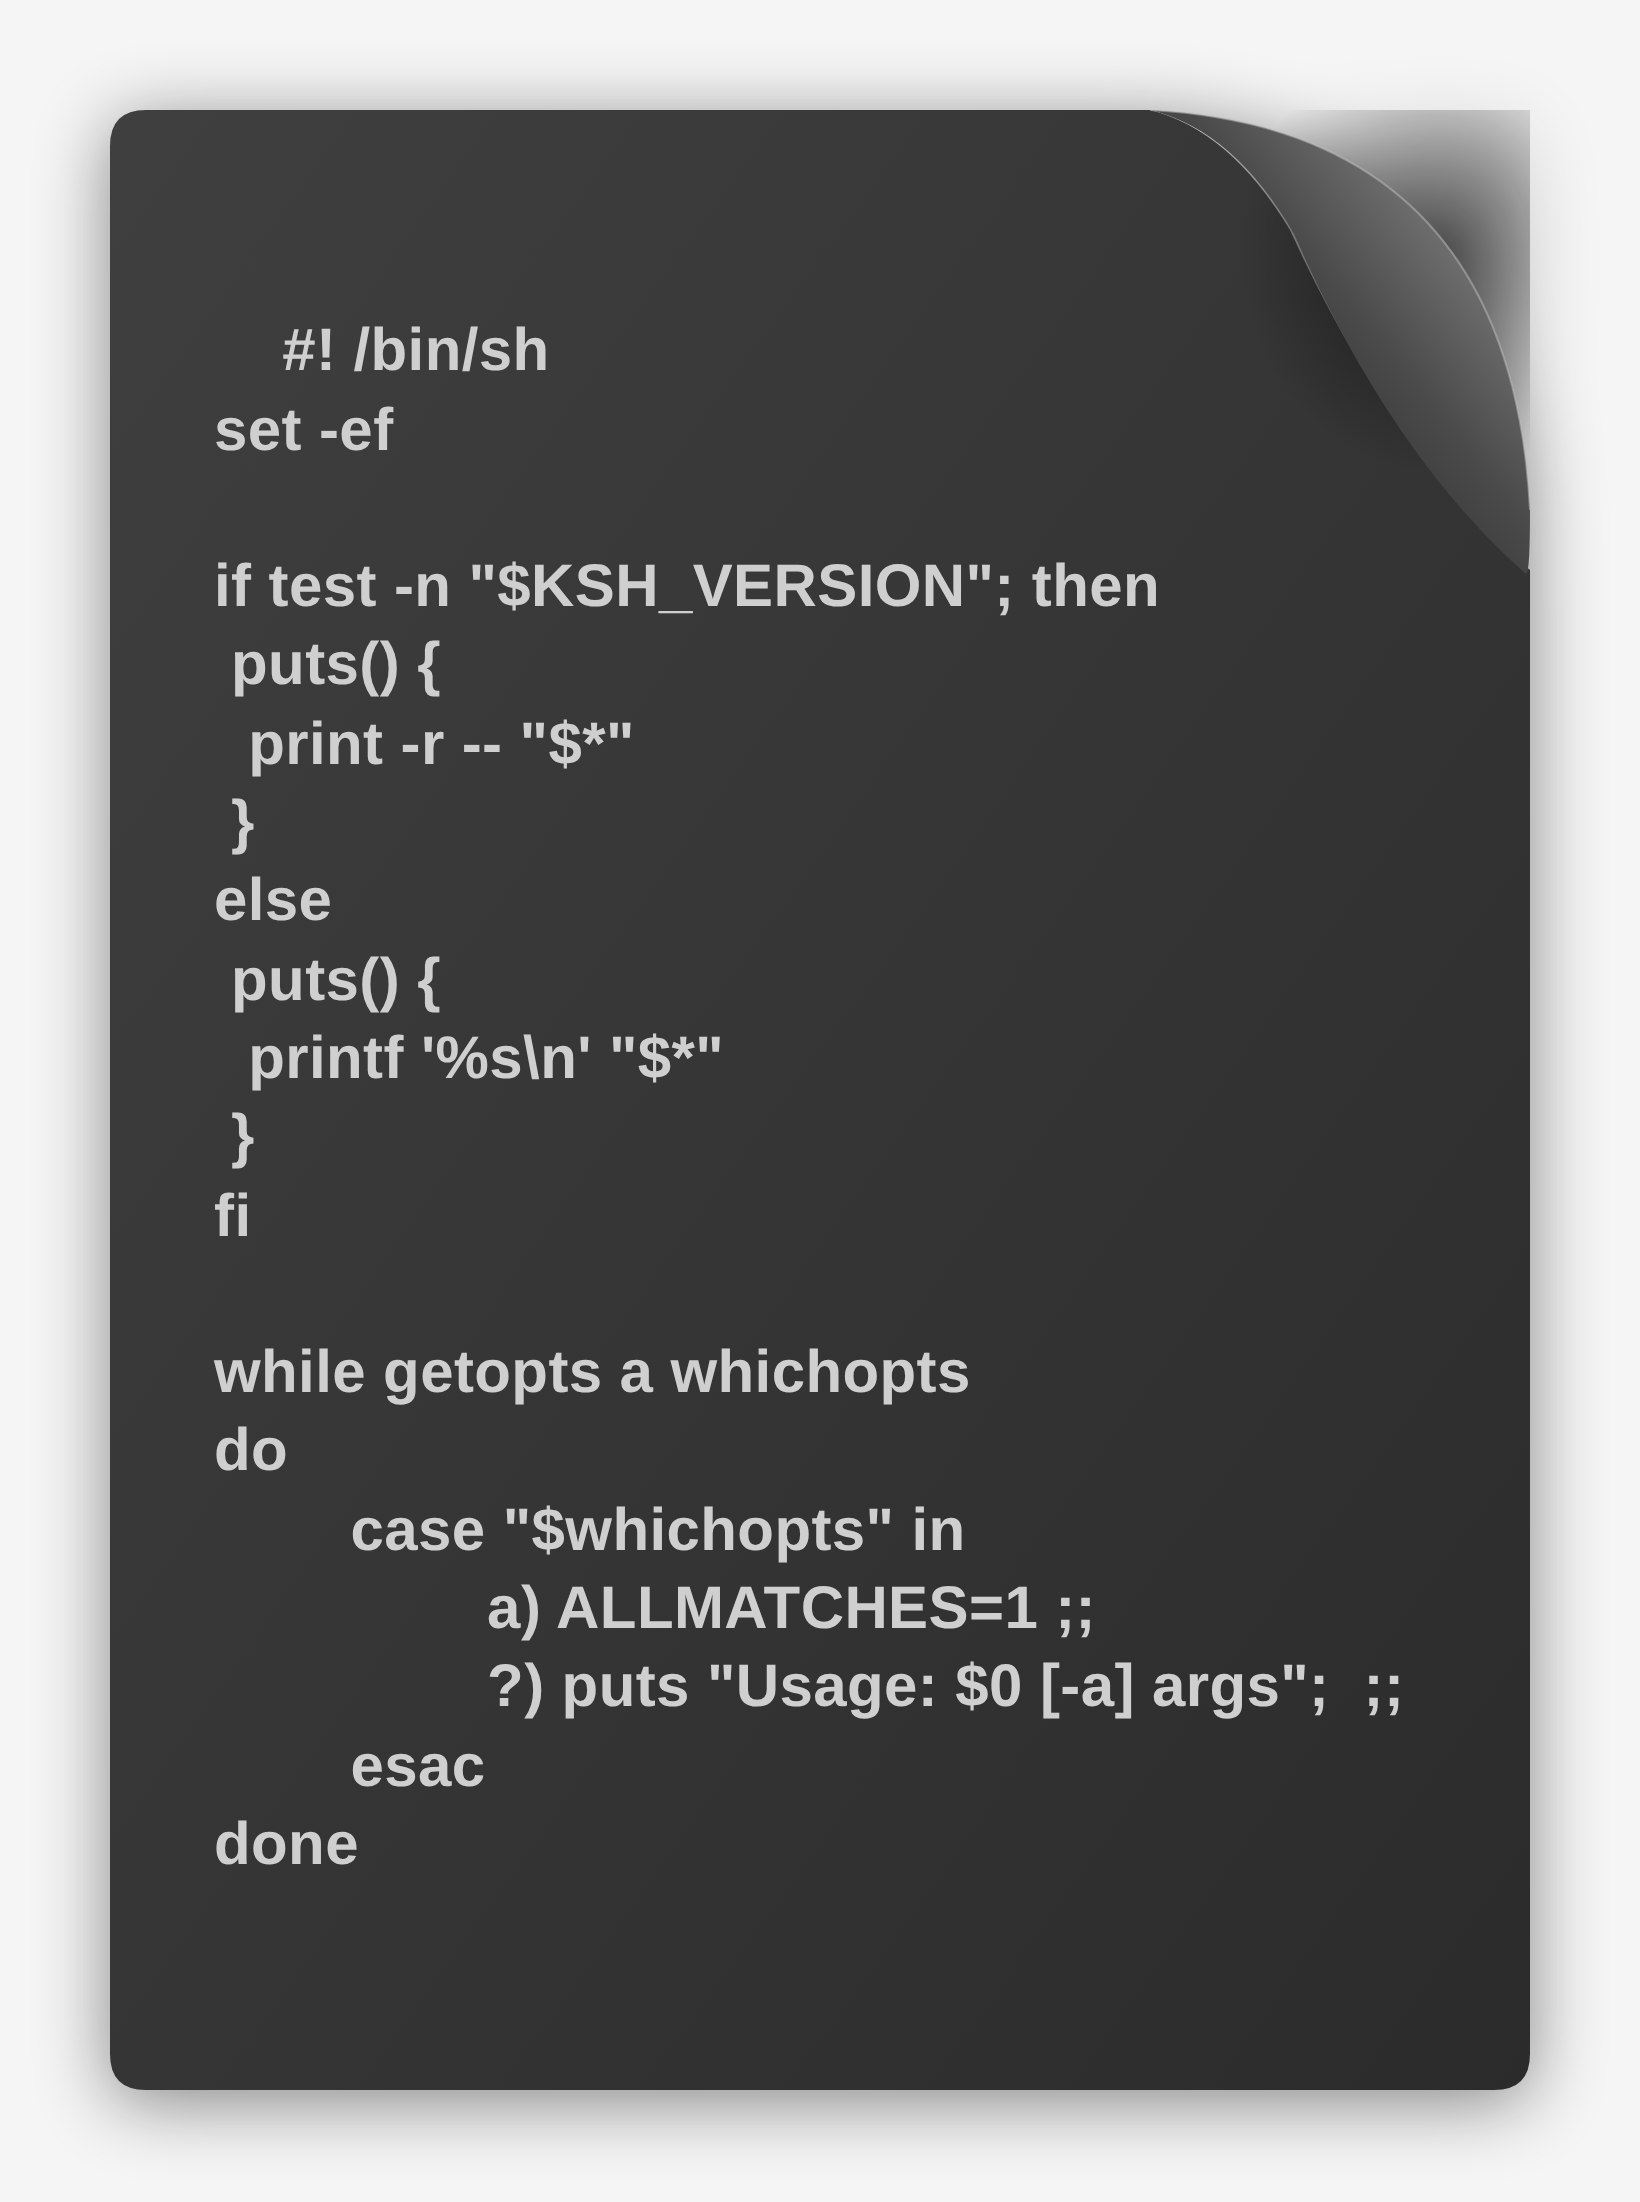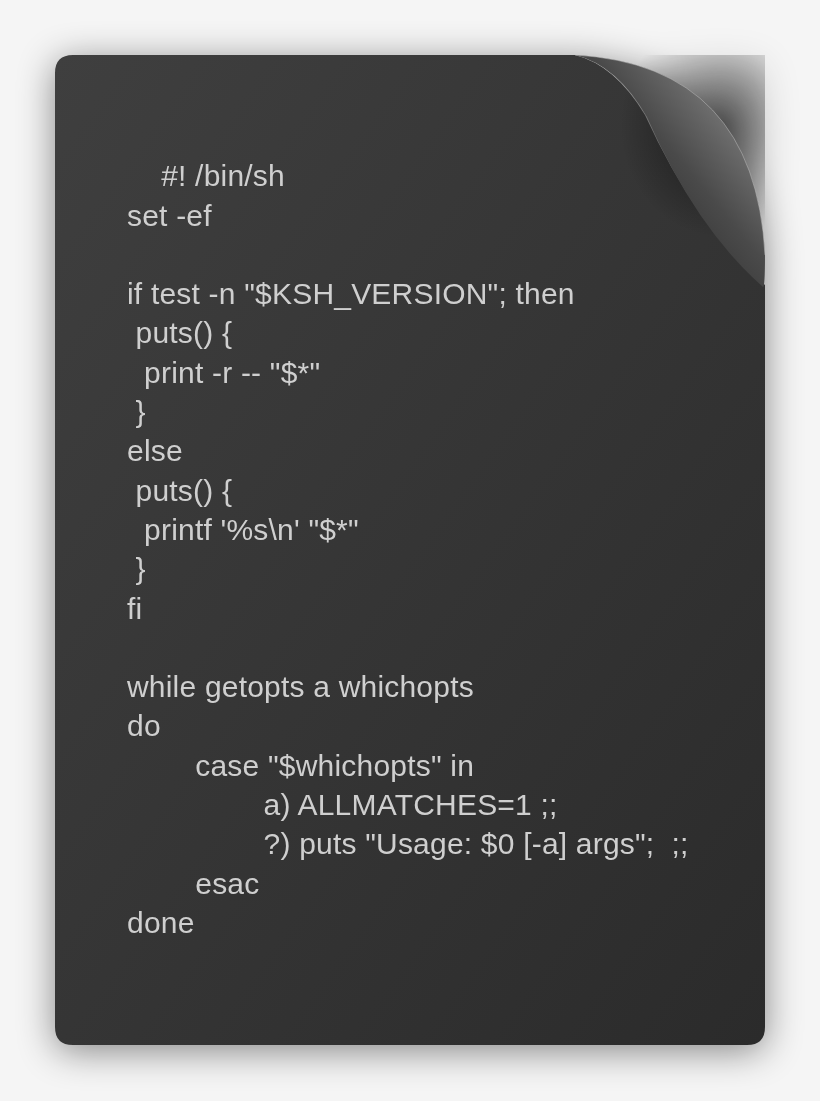--- a/index.html
+++ b/index.html
@@ -23,24 +23,23 @@
   }
 
   .code {
     position: absolute;
     left: 52px;
     top: 62px;
     color: #cfcfcf;
     font-size: 30px;
     line-height: 1.31;
     white-space: pre;
-    font-weight: 400;
+    font-weight: 700;
     letter-spacing: 0.2px;
     font-family: "Helvetica Neue", Helvetica, Arial, sans-serif;
-    margin-left: 20px;
   }
 
   .title {
     position: absolute;
     left: 0;
     width: 710px;
     bottom: 42px;
     text-align: center;
     color: #e6e6e6;
     font-weight: 800;

